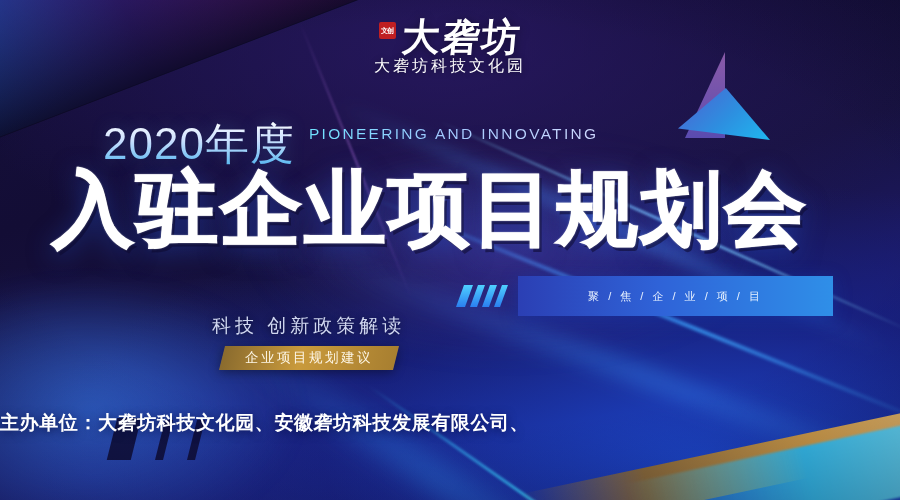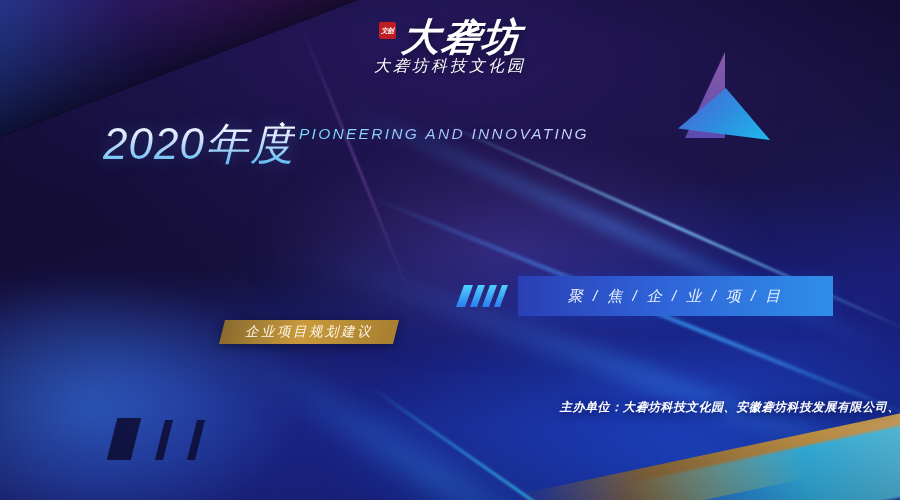--- a/index.html
+++ b/index.html
@@ -97,21 +97,21 @@
 
   .bl-shapes{left:32px;bottom:28px;width:210px;height:60px;}
   .bl-shapes i{position:absolute;display:block;background:rgba(14,12,52,.85);transform:skewX(-14deg);}
   .bl-shapes i:nth-child(1){left:80px;top:6px;width:24px;height:42px;}
   .bl-shapes i:nth-child(2){left:128px;top:8px;width:8px;height:40px;}
   .bl-shapes i:nth-child(3){left:160px;top:8px;width:8px;height:40px;}
 
   .vign{inset:0;background:radial-gradient(110% 90% at 50% 45%,rgba(0,0,0,0) 45%,rgba(5,3,22,.55) 100%);}
 
   
-  .content{position:absolute;inset:0;font-style:italic;}
+  .content{position:absolute;inset:0;}
 
   .brand{position:absolute;top:18px;left:0;right:0;text-align:center;}
   .brand-mark{display:inline-flex;align-items:center;gap:6px;}
   .seal{
     width:17px;height:17px;border-radius:2px;background:#c01f22;
     color:#fff;font-size:7px;line-height:8px;font-weight:bold;
     display:flex;align-items:center;justify-content:center;letter-spacing:-1px;
     font-family:"Liberation Serif","DejaVu Serif",serif;
     align-self:flex-start;margin-top:4px;
   }
@@ -126,21 +126,21 @@
     text-shadow:0 1px 6px rgba(0,0,0,.45);
   }
 
   .headrow{position:absolute;top:122px;left:103px;display:flex;align-items:flex-start;}
   .year{
     font-size:44px;line-height:1;font-weight:400;letter-spacing:1px;
     background:linear-gradient(180deg,#ffffff 0%,#d8e6ff 40%,#57b9f0 100%);
     -webkit-background-clip:text;background-clip:text;color:transparent;
     text-shadow:0 0 18px rgba(90,180,255,.25);
   }
-  .eng{margin-left:4px;padding-top:3px;}
+  .eng{margin-left:14px;padding-top:3px;}
   .eng-1{
     font-size:15.5px;letter-spacing:2.3px;font-weight:400;
     background:linear-gradient(90deg,#6fe3ff,#9fc8ff 45%,#cfd9ff);
     -webkit-background-clip:text;background-clip:text;color:transparent;
   }
   .eng-2{
     margin-top:2px;font-size:20px;letter-spacing:2.6px;color:#f2f6ff;font-weight:400;
     text-shadow:0 1px 8px rgba(30,60,160,.6);
   }
 
@@ -161,36 +161,36 @@
   .slashbars i{display:block;width:9px;height:22px;transform:skewX(-20deg);
     background:linear-gradient(180deg,#4fd0ff,#2a7ff0);}
   .slashbars i:nth-child(2){width:7px;}
   .slashbars i:nth-child(3){width:7px;}
   .slashbars i:nth-child(4){width:6px;}
   .focusbar{
     width:315px;height:40px;display:flex;align-items:center;justify-content:center;
     background:linear-gradient(90deg,#2b3fb4 0%,#2f63d8 45%,#2f8fe8 100%);
     box-shadow:0 4px 18px rgba(20,60,180,.45);
   }
-  .focusbar span{font-size:15px;letter-spacing:3px;color:#eaf3ff;}
+  .focusbar span{font-size:11px;letter-spacing:3px;color:#eaf3ff;}
 
   .tagline{position:absolute;top:313px;left:212px;}
   .tagline-1{font-size:19px;letter-spacing:4px;color:#cfd6ef;text-shadow:0 1px 6px rgba(0,0,0,.5);}
   .goldbox{
     margin-top:7px;margin-left:10px;width:174px;height:24px;
     display:flex;align-items:center;justify-content:center;
     background:linear-gradient(90deg,#8a6b2e 0%,#c99a3c 45%,#a87f30 100%);
     transform:skewX(-14deg);
     box-shadow:0 2px 10px rgba(0,0,0,.4);
   }
   .goldbox span{transform:skewX(14deg);font-size:13.5px;letter-spacing:2.5px;color:#fdf6e6;}
 
   .hosts{
-    position:absolute;top:398px;left:0;right:0;text-align:right;
-    font-size:12px;line-height:1.55;font-weight:bold;color:#ffffff;letter-spacing:.6px;
+    position:absolute;top:408px;left:0;right:0;text-align:left;
+    font-size:19px;line-height:1.55;font-weight:bold;color:#ffffff;letter-spacing:.6px;
     text-shadow:0 2px 10px rgba(6,10,60,.75);
   }
 </style>
 </head>
 <body>
 
 <div class="stage">
 
   <div class="layer tl-stripe"></div>
   <div class="layer tl-stripe2"></div>
@@ -231,34 +231,36 @@
       <div class="brand-sub">大砻坊科技文化园</div>
     </div>
 
     <div class="headrow">
       <div class="year">2020年度</div>
       <div class="eng">
         <div class="eng-1">PIONEERING AND INNOVATING</div>
       </div>
     </div>
 
+    <div class="maintitle">入驻企业项目规划会</div>
 
     <div class="focusrow">
       <div class="slashbars">
         <i></i>
           <i></i>
           <i></i>
           <i></i>
       </div>
       <div class="focusbar">
         <span>聚 / 焦 / 企 / 业 / 项 / 目</span>
       </div>
     </div>
 
     <div class="tagline">
+      <div class="tagline-1">科技 创新政策解读</div>
       <div class="goldbox">
         <span>企业项目规划建议</span>
       </div>
     </div>
 
     <div class="hosts">
       <div>主办单位：大砻坊科技文化园、安徽砻坊科技发展有限公司、</div>
     </div>
 
   </div>

